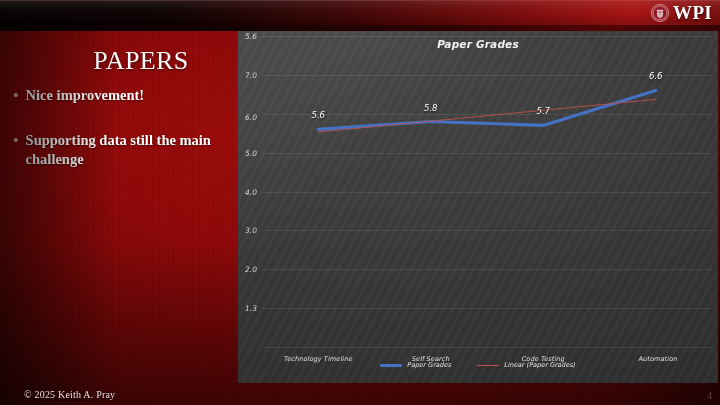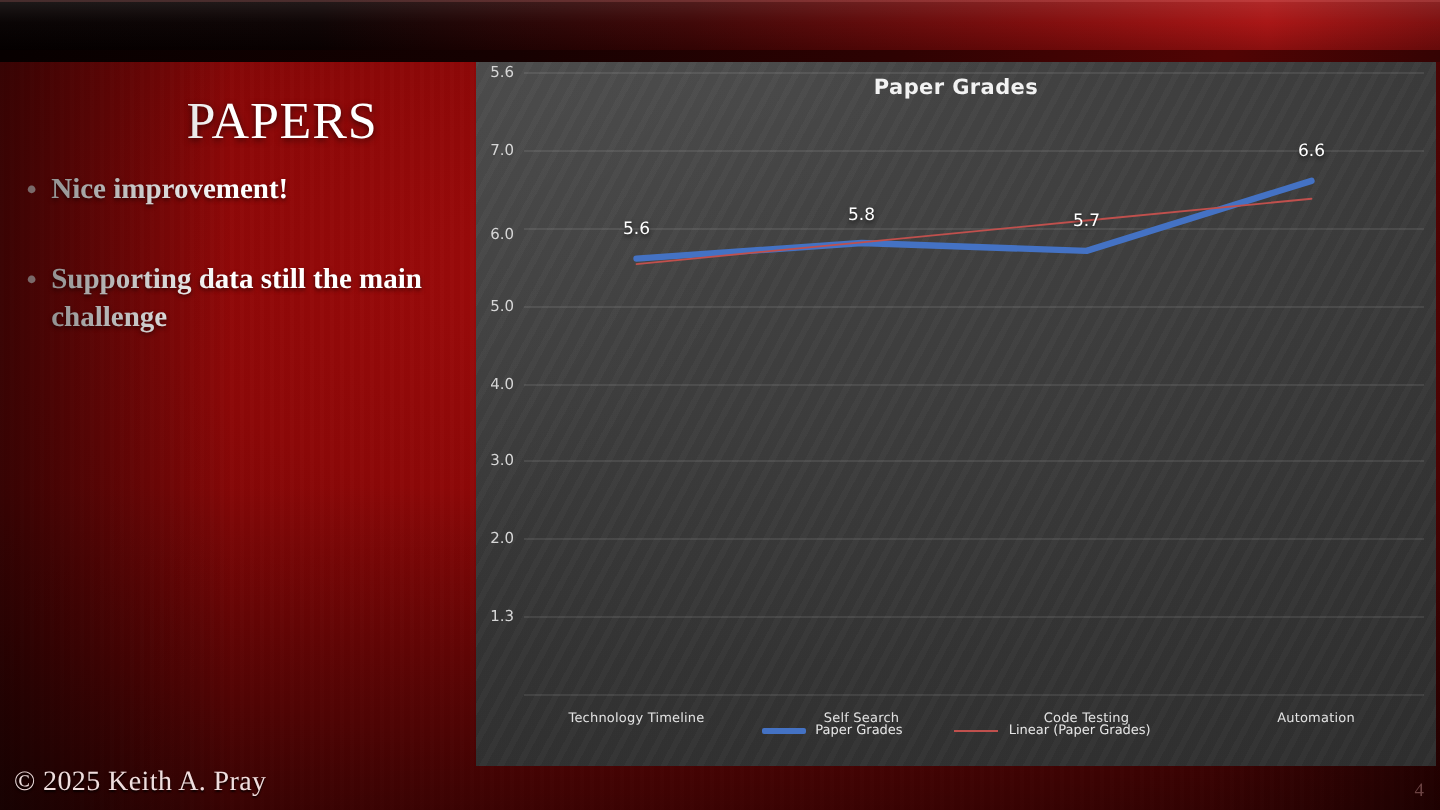--- a/index.html
+++ b/index.html
@@ -62,35 +62,36 @@
   .bullet .dot{
     color:#e7c9c9;font-size:16px;line-height:19px;flex:0 0 auto;padding-left:3px;
   }
   .bullet .btext{
     font-size:14.5px;font-weight:bold;color:#ffffff;line-height:19px;
     text-shadow:0 1px 2px rgba(0,0,0,.55);
   }
 
   
   #copyright{
-    position:absolute;left:7px;bottom:5px;font-size:14px;color:#f0dede;
+    position:absolute;left:24px;bottom:5px;font-size:10px;color:#f0dede;
     letter-spacing:.2px;text-shadow:0 1px 1px rgba(0,0,0,.8);z-index:6;
   }
   #pagenum{
     position:absolute;right:8px;bottom:4px;font-size:9.5px;color:#6b4242;
     z-index:6;
   }
 
   
   #chart-panel{
     position:absolute;left:238px;top:28px;width:480px;height:355px;z-index:3;
     background:
       linear-gradient(135deg, rgba(255,255,255,.055) 0%, rgba(255,255,255,0) 32%),
       radial-gradient(ellipse 140% 120% at 30% 0%, #474747 0%, #3e3e3e 40%, #343434 72%, #2e2e2e 100%);
     overflow:hidden;
+    font-style:italic;
   }
   #chart-panel .panel-streaks{
     position:absolute;inset:0;
     background:repeating-linear-gradient(118deg, rgba(255,255,255,.018) 0 3px, rgba(0,0,0,.014) 3px 8px);
     pointer-events:none;
   }
   #chart-title{
     position:absolute;left:0;right:0;top:10px;text-align:center;
     font-family:"DejaVu Sans","Liberation Sans",sans-serif;
     font-size:10.5px;font-weight:bold;color:#f2f2f2;letter-spacing:.2px;
@@ -135,20 +136,37 @@
 
 <div id="slide">
 
   <div id="titlebar">
     <div class="sheen"></div>
   </div>
   <div id="underbar"></div>
 
   <div id="course-title">CS 3043 Social Implications Of Computing</div>
 
+  <div id="wpi-logo">
+    <svg id="wpi-seal" viewBox="0 0 40 40">
+      <circle cx="20" cy="20" r="19" fill="#a01f2d"></circle>
+      <circle cx="20" cy="20" r="19" fill="none" stroke="#e8c9cd" stroke-width="1.4"></circle>
+      <circle cx="20" cy="20" r="15.5" fill="none" stroke="#f0d6d9" stroke-width="1"></circle>
+      <circle cx="20" cy="20" r="12.5" fill="#8e1623"></circle>
+      <path d="M13 12 h14 v10 q0 7 -7 10 q-7 -3 -7 -10 z" fill="#f2e6e6"></path>
+      <path d="M13 12 h14 v10 q0 7 -7 10 q-7 -3 -7 -10 z" fill="none" stroke="#8e1623" stroke-width="1"></path>
+      <path d="M20 12 v20" stroke="#8e1623" stroke-width="1.3"></path>
+      <path d="M13 18.5 h14" stroke="#8e1623" stroke-width="1.3"></path>
+      <circle cx="16.3" cy="15.3" r="1.1" fill="#8e1623"></circle>
+      <circle cx="23.7" cy="15.3" r="1.1" fill="#8e1623"></circle>
+      <circle cx="16.3" cy="23.5" r="1.1" fill="#8e1623"></circle>
+      <circle cx="23.7" cy="23.5" r="1.1" fill="#8e1623"></circle>
+    </svg>
+    <span id="wpi-word">WPI</span>
+  </div>
 
   <div id="papers-title">PAPERS</div>
 
   <div id="bullets">
     <div class="bullet">
       <span class="dot">•</span>
       <span class="btext">Nice improvement!</span>
     </div>
     <div class="bullet">
       <span class="dot">•</span>

